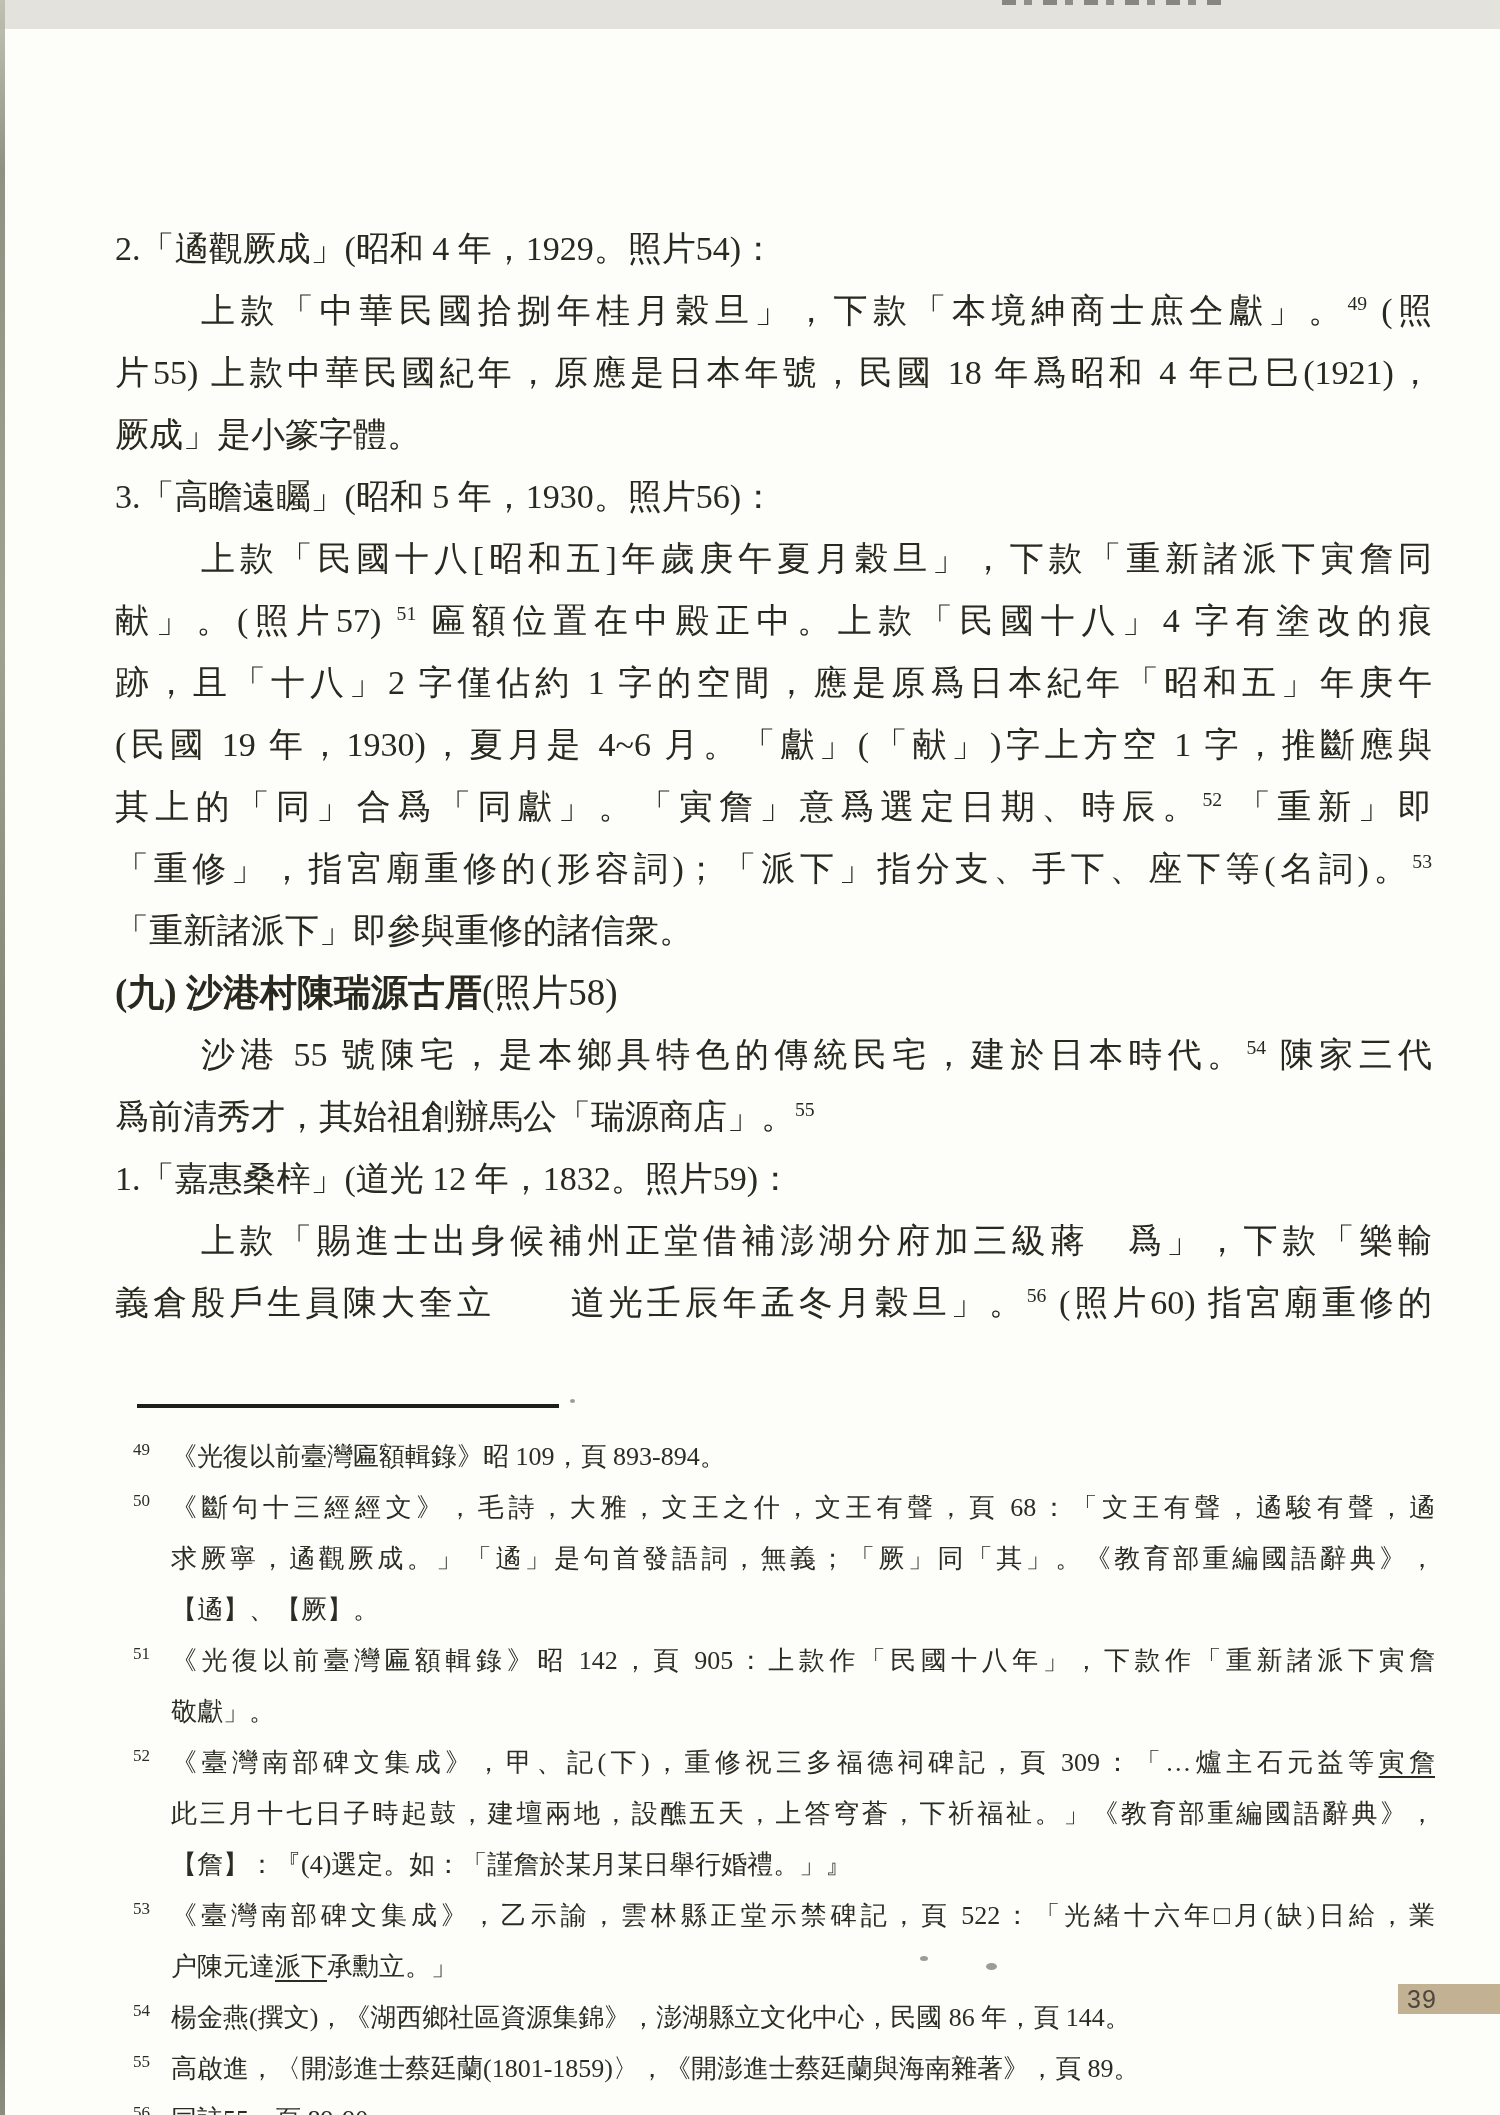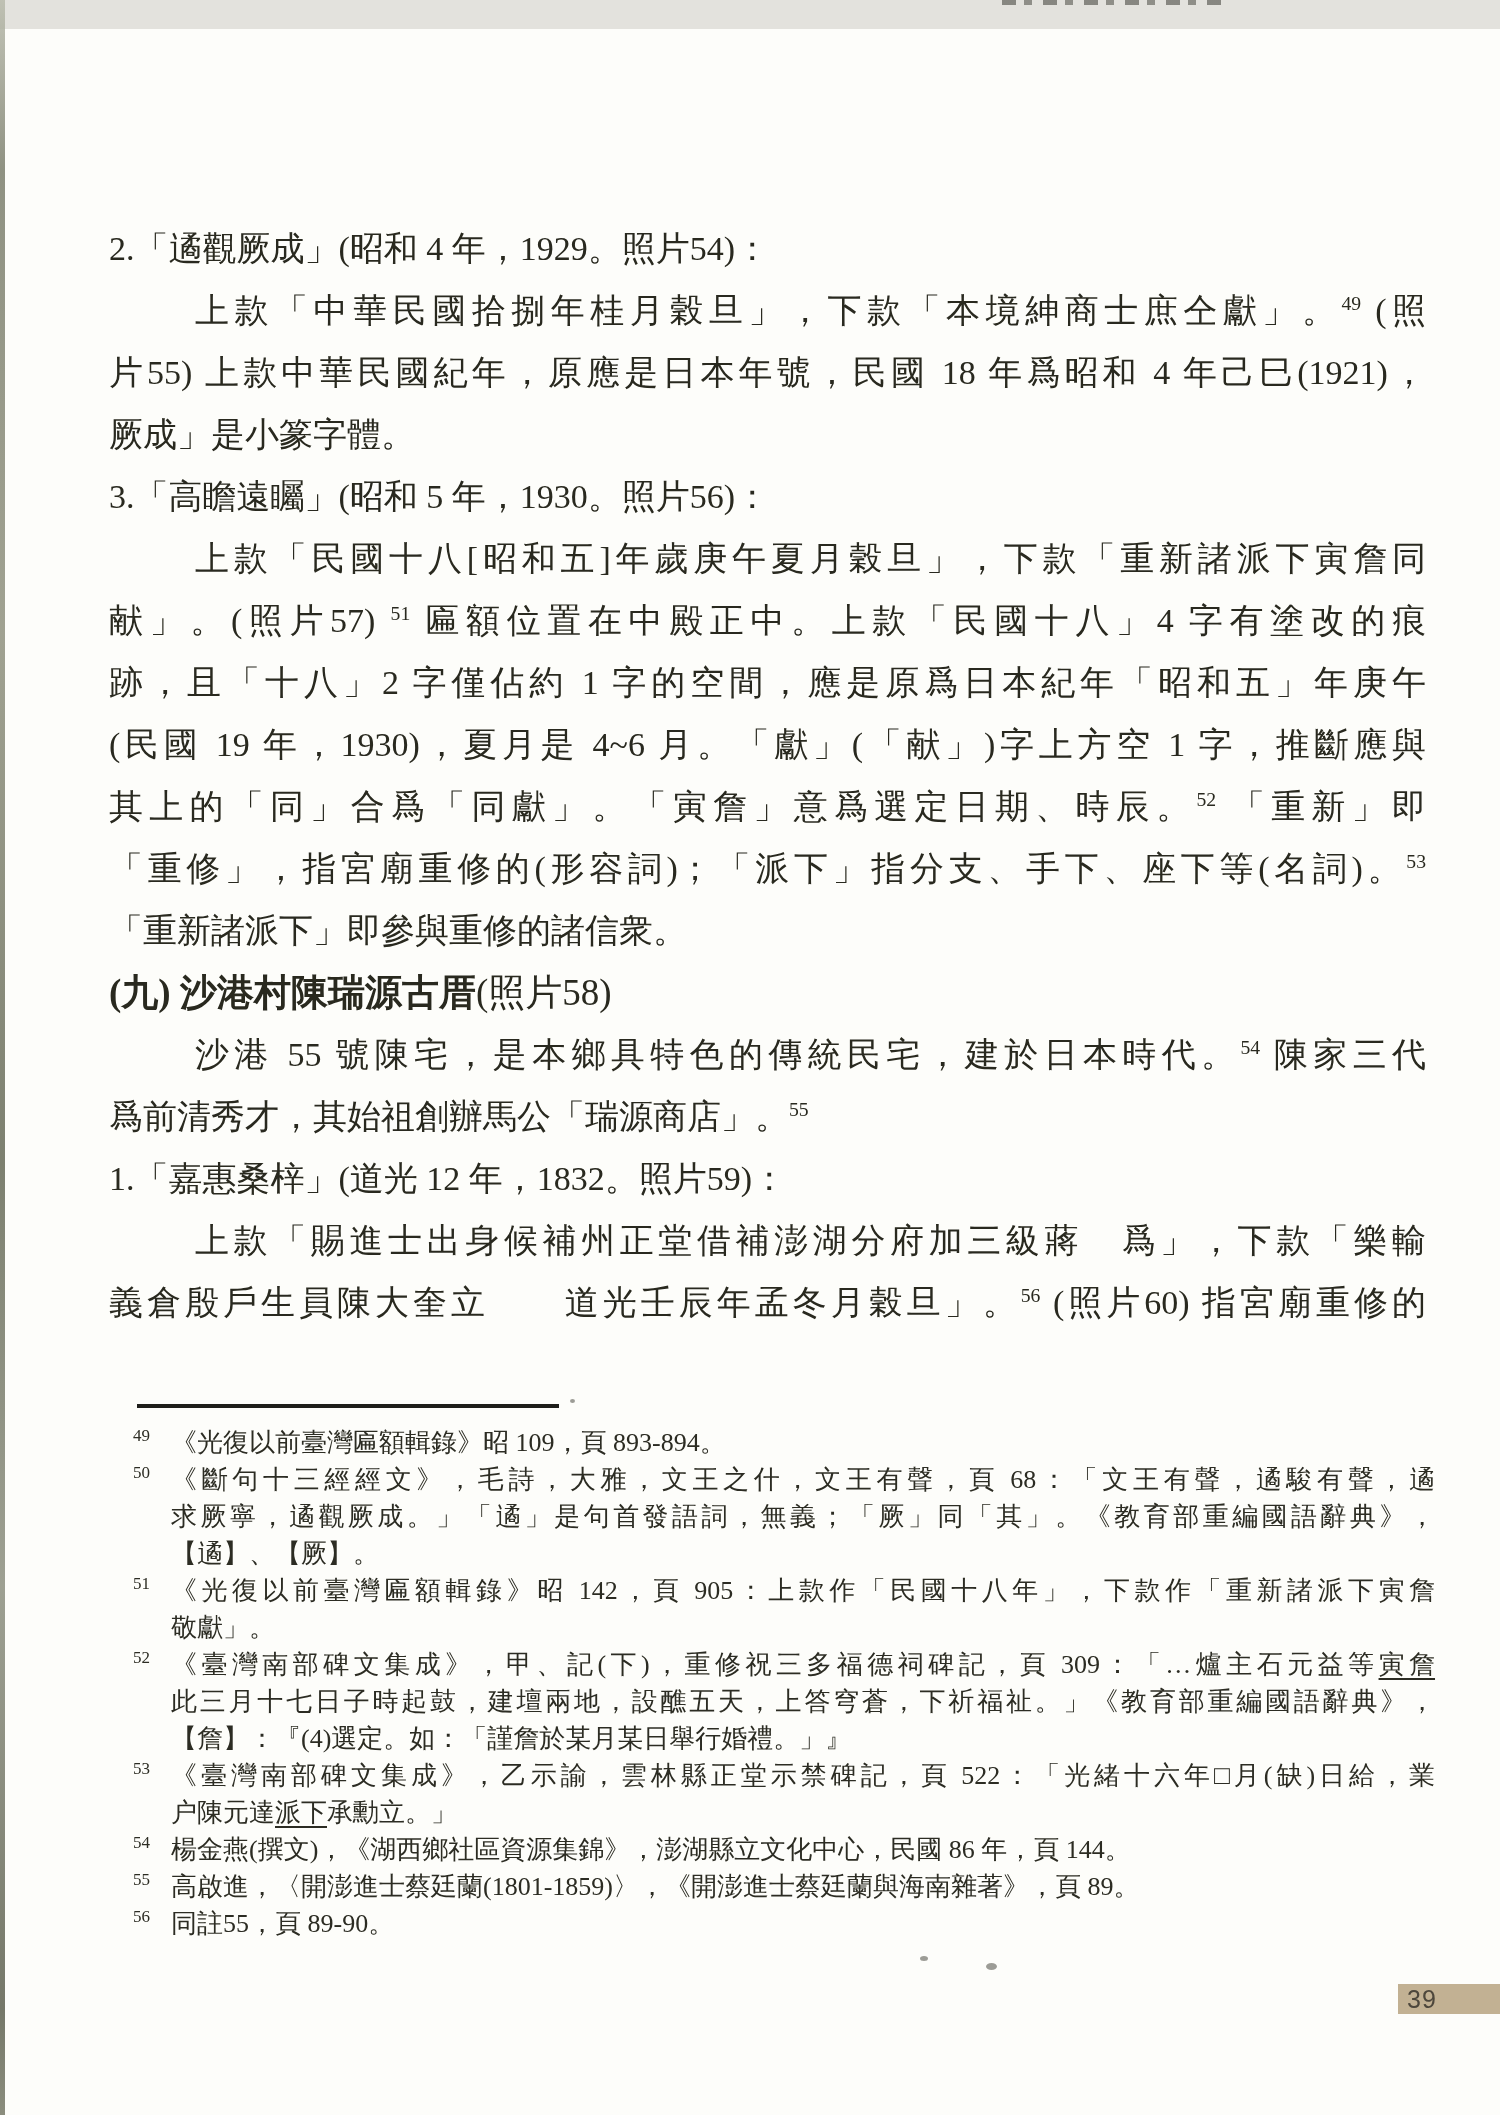--- a/index.html
+++ b/index.html
@@ -14,35 +14,35 @@
     position:absolute;left:0;top:0;width:5px;height:2115px;
     background:linear-gradient(180deg,#b9bbac 0%,#7c7f6d 8%,#90927f 30%,#666a57 55%,#8d9080 75%,#5d604f 95%,#777a68 100%);
     opacity:.85;
   }
   .top-fragment{
     position:absolute;left:1002px;top:0;width:224px;height:5px;opacity:.55;
     background:repeating-linear-gradient(90deg,#3c3c35 0 14px,transparent 14px 22px,#4a4a42 22px 30px,transparent 30px 41px);
   }
   .speck{position:absolute;background:#4d4d43;border-radius:50%;opacity:.55;}
 
-  .body-text{position:absolute;left:109px;top:218px;width:1317px;font-size:34px;line-height:62px;}
+  .body-text{position:absolute;left:115px;top:218px;width:1317px;font-size:34px;line-height:62px;}
   .line{height:62px;white-space:pre-wrap;}
   .line.fill{text-align:justify;text-align-last:justify;}
   .line.indent{padding-left:86px;}
   .line.heading{font-size:37px;}
   .b{font-weight:bold;text-align:right;}
   .sup{font-size:.58em;vertical-align:super;line-height:0;}
   .u{text-decoration:underline;text-underline-offset:5px;}
 
   .footnote-sep{position:absolute;left:137px;top:1404px;width:422px;height:4px;background:#1e1e1a;}
 
   .footnotes{position:absolute;left:105px;top:1424px;width:1330px;font-size:26px;line-height:37px;color:#2c2c23;}
   .fn{position:relative;padding-left:66px;}
   .fn-num{position:absolute;left:28px;top:-7px;font-size:17px;}
-  .fn-line{height:37px;white-space:pre-wrap;}
+  .fn-line{height:37px;white-space:pre-wrap;margin-top:14px;}
   .fn-line.fill{text-align:justify;text-align-last:justify;}
 
   .page-number{
     position:absolute;left:1398px;top:1984px;width:106px;height:30px;
     background:#c2b193;color:#4d473c;
     font-family:"Liberation Sans","DejaVu Sans",sans-serif;
     font-size:25px;line-height:30px;padding-left:9px;box-sizing:border-box;
     letter-spacing:1px;
   }
 </style>

